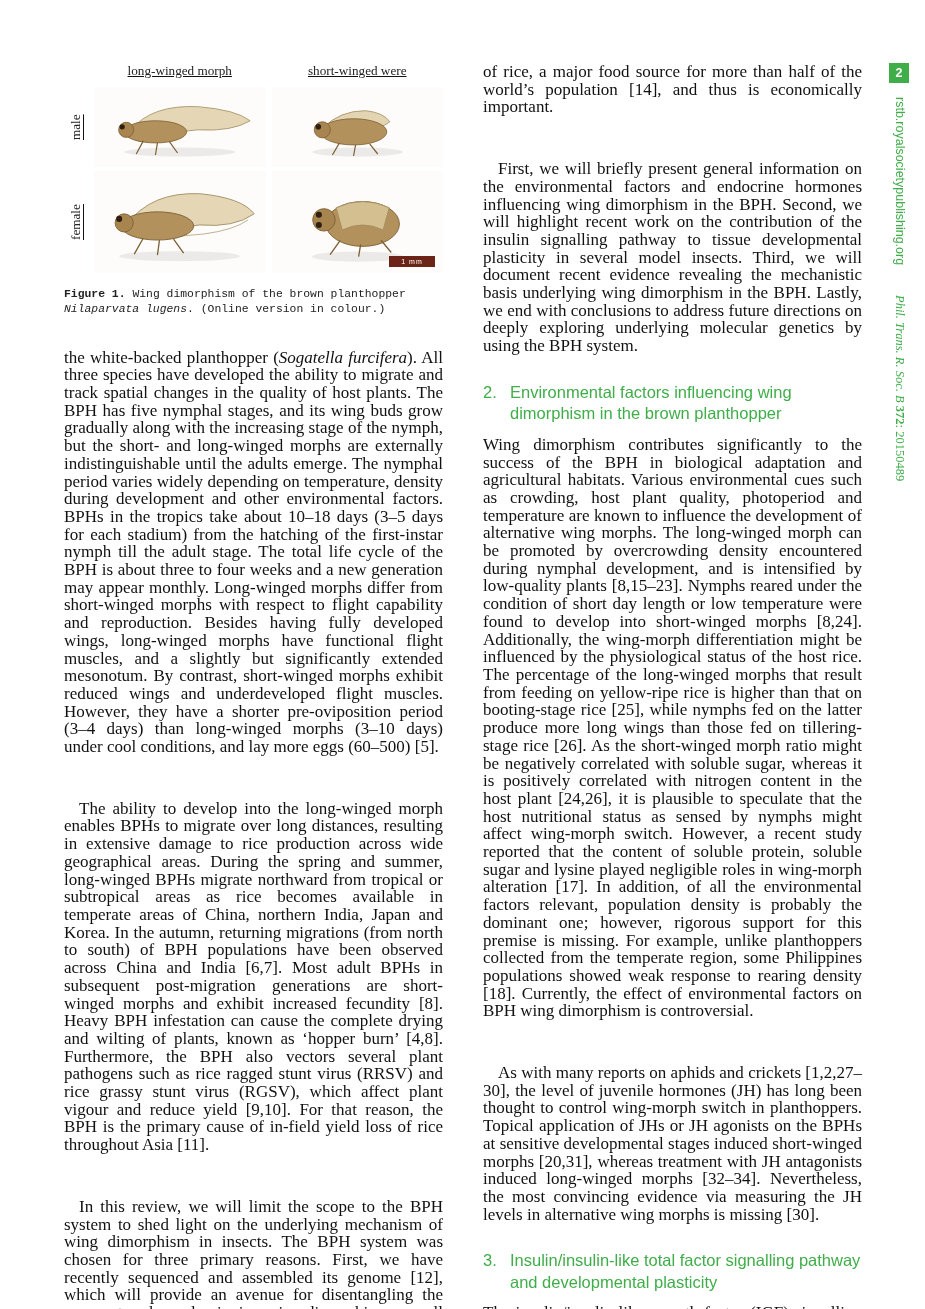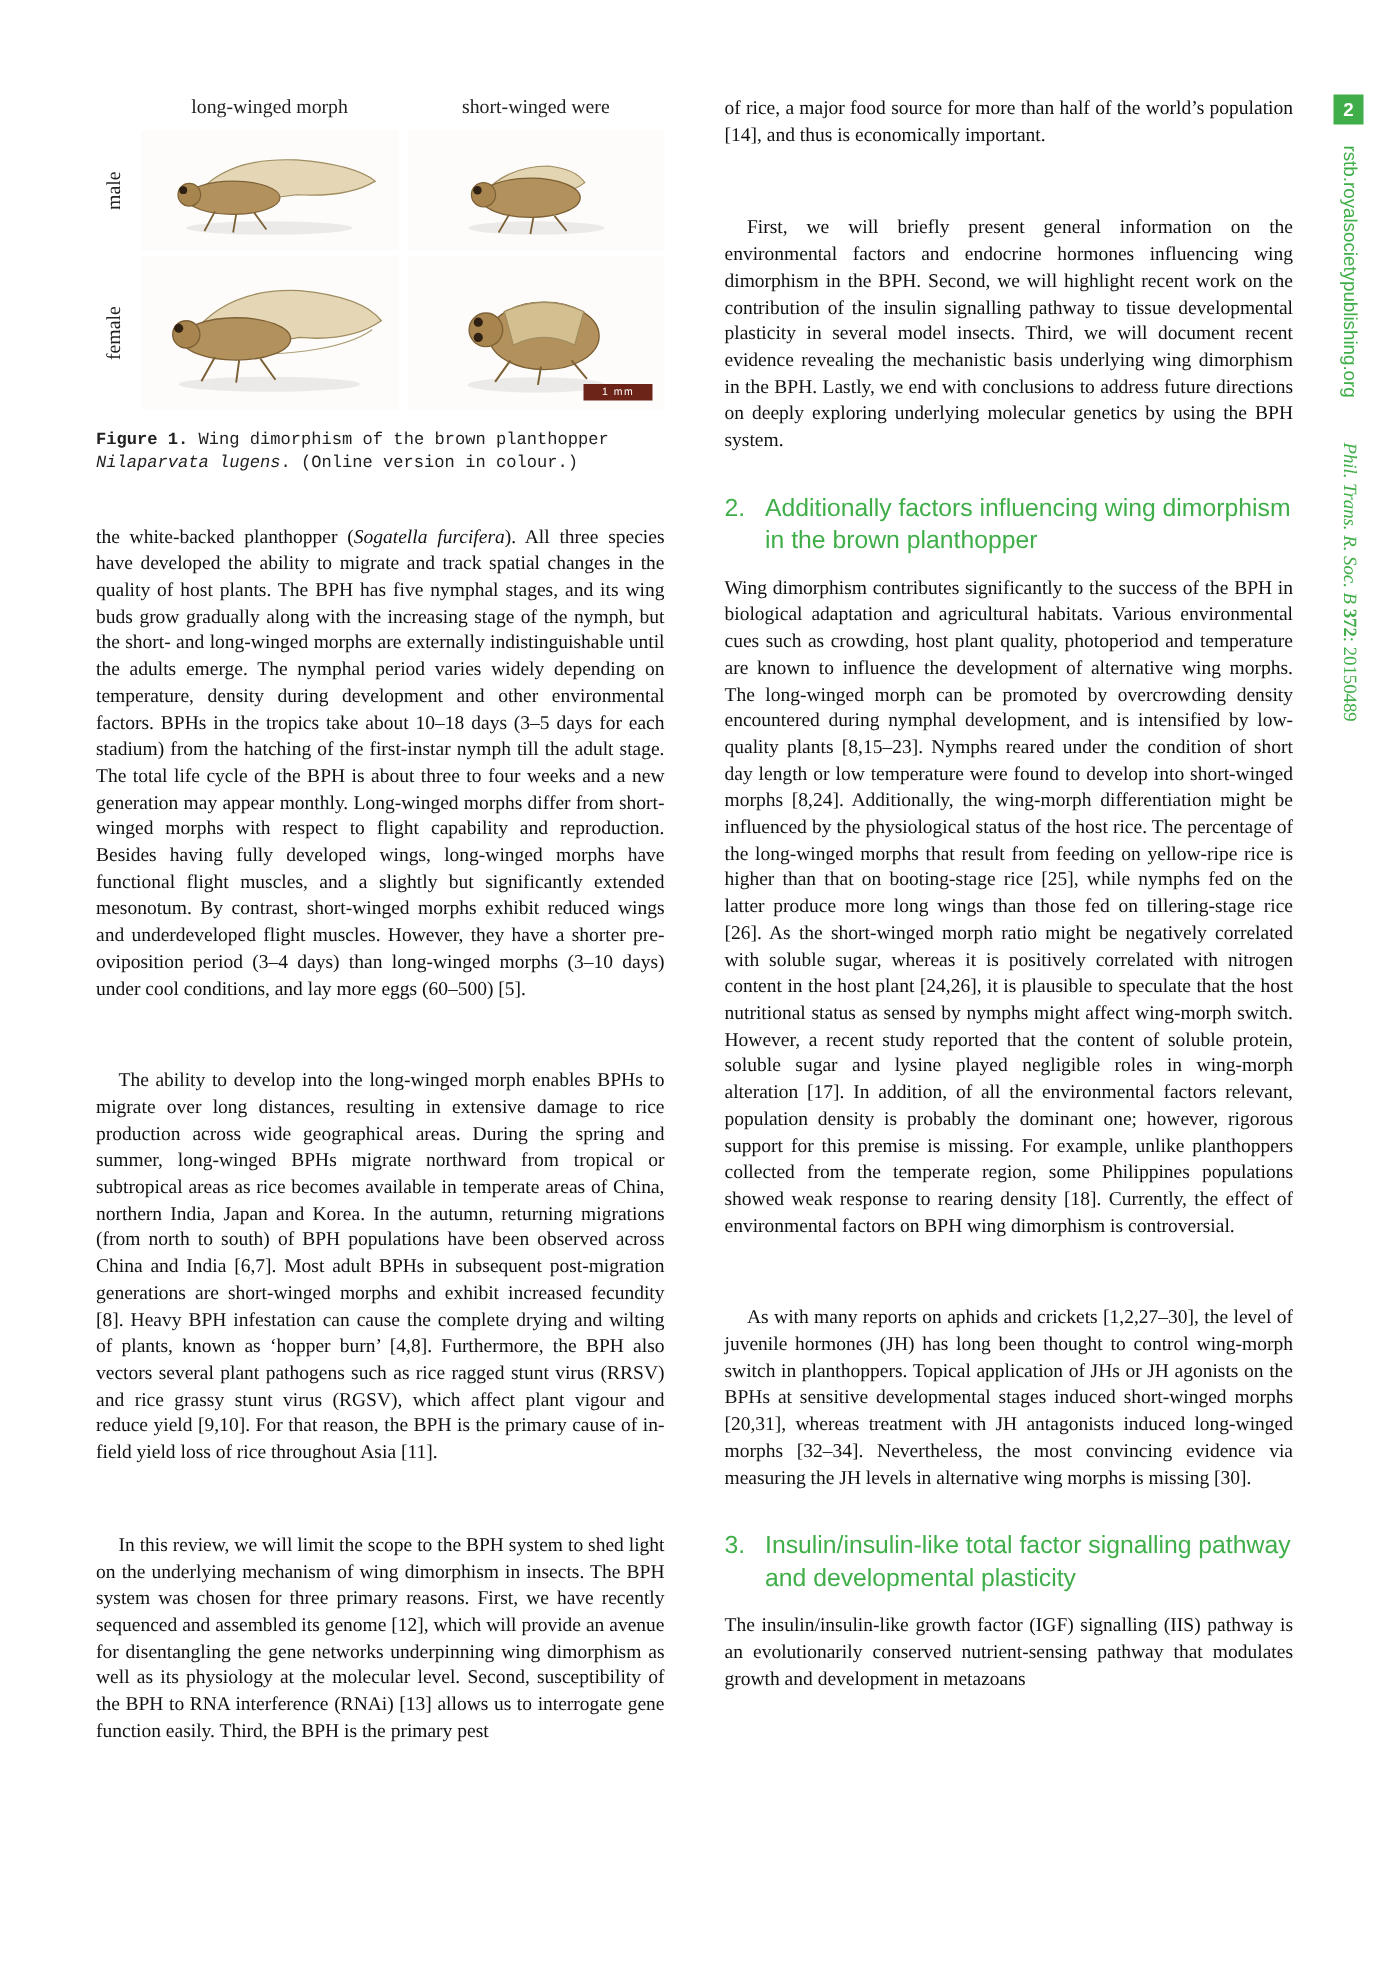--- a/index.html
+++ b/index.html
@@ -2,26 +2,26 @@
 <html><head>
 <meta charset="utf-8">
 <style>
   * { margin:0; padding:0; box-sizing:border-box; }
   html,body { width:925px; height:1309px; background:#ffffff; }
   body { position:relative; overflow:hidden; font-family:"Liberation Serif",serif; color:#111; }
 
   .content { position:absolute; left:64px; top:63px; width:798px; display:flex; gap:40px; }
   .col { width:379px; }
 
-  .body-p { font-size:13px; line-height:17.7px; text-align:justify; }
+  .body-p { font-size:17px; line-height:17.7px; text-align:justify; }
   .indent { text-indent:15px;margin-top:44px; }
 
   
   .figure { margin-bottom:0; }
-  .fig-grid { display:grid; grid-template-columns:24px 1fr 1fr; grid-template-rows:20px 80px 102px; column-gap:6px; row-gap:4px; }
+  .fig-grid { display:grid; grid-template-columns:24px 1fr 1fr; grid-template-rows:20px 80px 102px; column-gap:6px; row-gap:4px;text-decoration:underline; }
   .fig-col-header { font-size:13.2px; text-align:center; color:#222; }
   .fig-row-label { writing-mode:vertical-rl; transform:rotate(180deg); display:flex; align-items:center; justify-content:center; font-size:13.2px; color:#222; }
   .fig-cell { background:#fdfcfa; position:relative; display:flex; align-items:center; justify-content:center; overflow:hidden; }
   .fig-cell svg { width:94%; height:92%; }
   .scale-bar { position:absolute; right:8px; bottom:6px; width:46px; height:11px; background:#6b2417; color:#fff; font-family:"Liberation Sans",sans-serif; font-size:7px; display:flex; align-items:center; justify-content:center; letter-spacing:1px; }
   .fig-caption { margin-top:14px; margin-bottom:32px; font-family:Liberation Mono, monospace; font-size:11.4px; line-height:14.8px; color:#222; text-align:left; }
   .fig-caption b { font-weight:bold; }
 
   
   .sec-h { position:relative; font-family:"Liberation Sans",sans-serif; font-weight:400; font-size:16.5px; line-height:21.5px; color:#3fae49; padding-left:27px; margin:27px 0 11px 0; }
@@ -117,21 +117,21 @@
     <p class="body-p indent">The ability to develop into the long-winged morph enables BPHs to migrate over long distances, resulting in extensive damage to rice production across wide geographical areas. During the spring and summer, long-winged BPHs migrate northward from tropical or subtropical areas as rice becomes available in temperate areas of China, northern India, Japan and Korea. In the autumn, returning migrations (from north to south) of BPH populations have been observed across China and India [6,7]. Most adult BPHs in subsequent post-migration generations are short-winged morphs and exhibit increased fecundity [8]. Heavy BPH infestation can cause the complete drying and wilting of plants, known as ‘hopper burn’ [4,8]. Furthermore, the BPH also vectors several plant pathogens such as rice ragged stunt virus (RRSV) and rice grassy stunt virus (RGSV), which affect plant vigour and reduce yield [9,10]. For that reason, the BPH is the primary cause of in-field yield loss of rice throughout Asia [11].</p>
     <p class="body-p indent">In this review, we will limit the scope to the BPH system to shed light on the underlying mechanism of wing dimorphism in insects. The BPH system was chosen for three primary reasons. First, we have recently sequenced and assembled its genome [12], which will provide an avenue for disentangling the gene networks underpinning wing dimorphism as well as its physiology at the molecular level. Second, susceptibility of the BPH to RNA interference (RNAi) [13] allows us to interrogate gene function easily. Third, the BPH is the primary pest</p>
   </div>
 
   <div class="col">
     <p class="body-p">of rice, a major food source for more than half of the world’s population [14], and thus is economically important.</p>
     <p class="body-p indent">First, we will briefly present general information on the environmental factors and endocrine hormones influencing wing dimorphism in the BPH. Second, we will highlight recent work on the contribution of the insulin signalling pathway to tissue developmental plasticity in several model insects. Third, we will document recent evidence revealing the mechanistic basis underlying wing dimorphism in the BPH. Lastly, we end with conclusions to address future directions on deeply exploring underlying molecular genetics by using the BPH system.</p>
 
     <h2 class="sec-h">
       <span class="sec-num">2.</span>
-      <span>Additionally factors influencing wing dimorphism in the brown planthopper</span>
+      <span>Environmental factors influencing wing dimorphism in the brown planthopper</span>
     </h2>
     <p class="body-p">Wing dimorphism contributes significantly to the success of the BPH in biological adaptation and agricultural habitats. Various environmental cues such as crowding, host plant quality, photoperiod and temperature are known to influence the development of alternative wing morphs. The long-winged morph can be promoted by overcrowding density encountered during nymphal development, and is intensified by low-quality plants [8,15–23]. Nymphs reared under the condition of short day length or low temperature were found to develop into short-winged morphs [8,24]. Additionally, the wing-morph differentiation might be influenced by the physiological status of the host rice. The percentage of the long-winged morphs that result from feeding on yellow-ripe rice is higher than that on booting-stage rice [25], while nymphs fed on the latter produce more long wings than those fed on tillering-stage rice [26]. As the short-winged morph ratio might be negatively correlated with soluble sugar, whereas it is positively correlated with nitrogen content in the host plant [24,26], it is plausible to speculate that the host nutritional status as sensed by nymphs might affect wing-morph switch. However, a recent study reported that the content of soluble protein, soluble sugar and lysine played negligible roles in wing-morph alteration [17]. In addition, of all the environmental factors relevant, population density is probably the dominant one; however, rigorous support for this premise is missing. For example, unlike planthoppers collected from the temperate region, some Philippines populations showed weak response to rearing density [18]. Currently, the effect of environmental factors on BPH wing dimorphism is controversial.</p>
     <p class="body-p indent">As with many reports on aphids and crickets [1,2,27–30], the level of juvenile hormones (JH) has long been thought to control wing-morph switch in planthoppers. Topical application of JHs or JH agonists on the BPHs at sensitive developmental stages induced short-winged morphs [20,31], whereas treatment with JH antagonists induced long-winged morphs [32–34]. Nevertheless, the most convincing evidence via measuring the JH levels in alternative wing morphs is missing [30].</p>
 
     <h2 class="sec-h">
       <span class="sec-num">3.</span>
       <span>Insulin/insulin-like total factor signalling pathway and developmental plasticity</span>
     </h2>
     <p class="body-p">The insulin/insulin-like growth factor (IGF) signalling (IIS) pathway is an evolutionarily conserved nutrient-sensing pathway that modulates growth and development in metazoans</p>
   </div>

